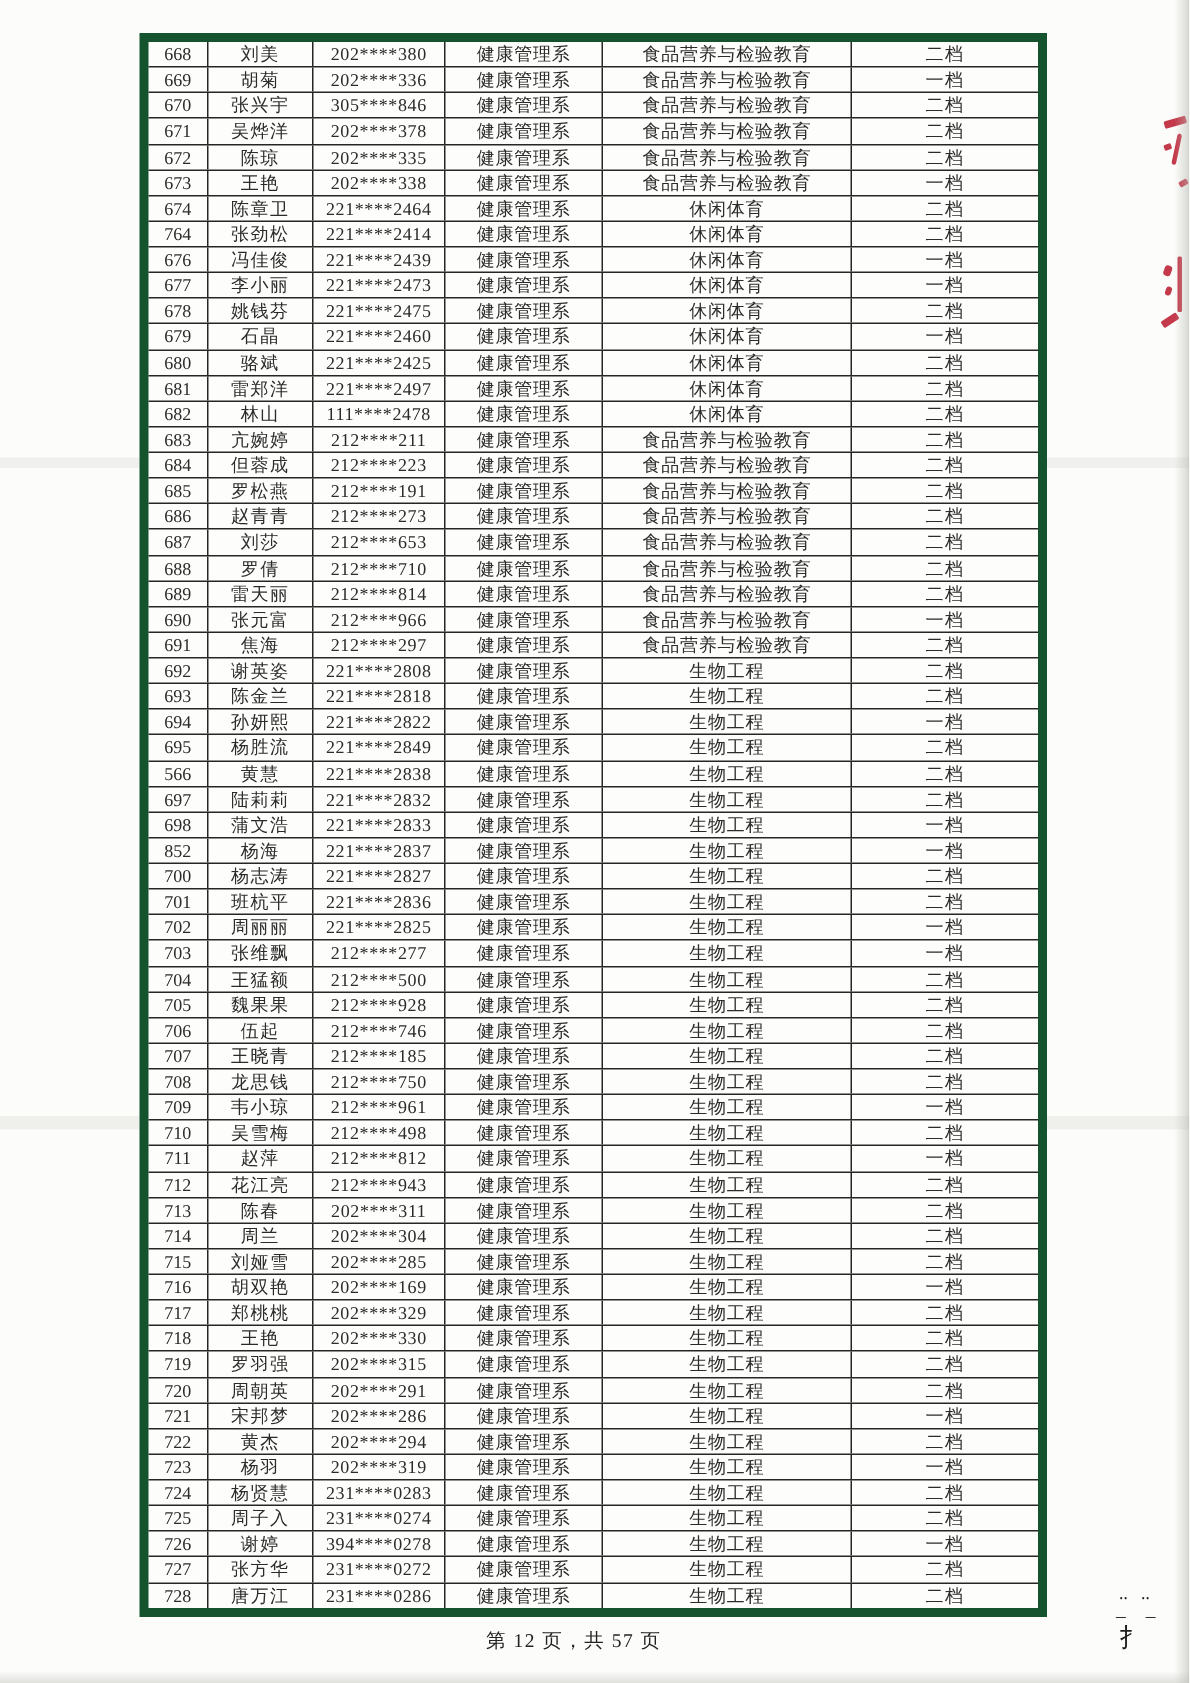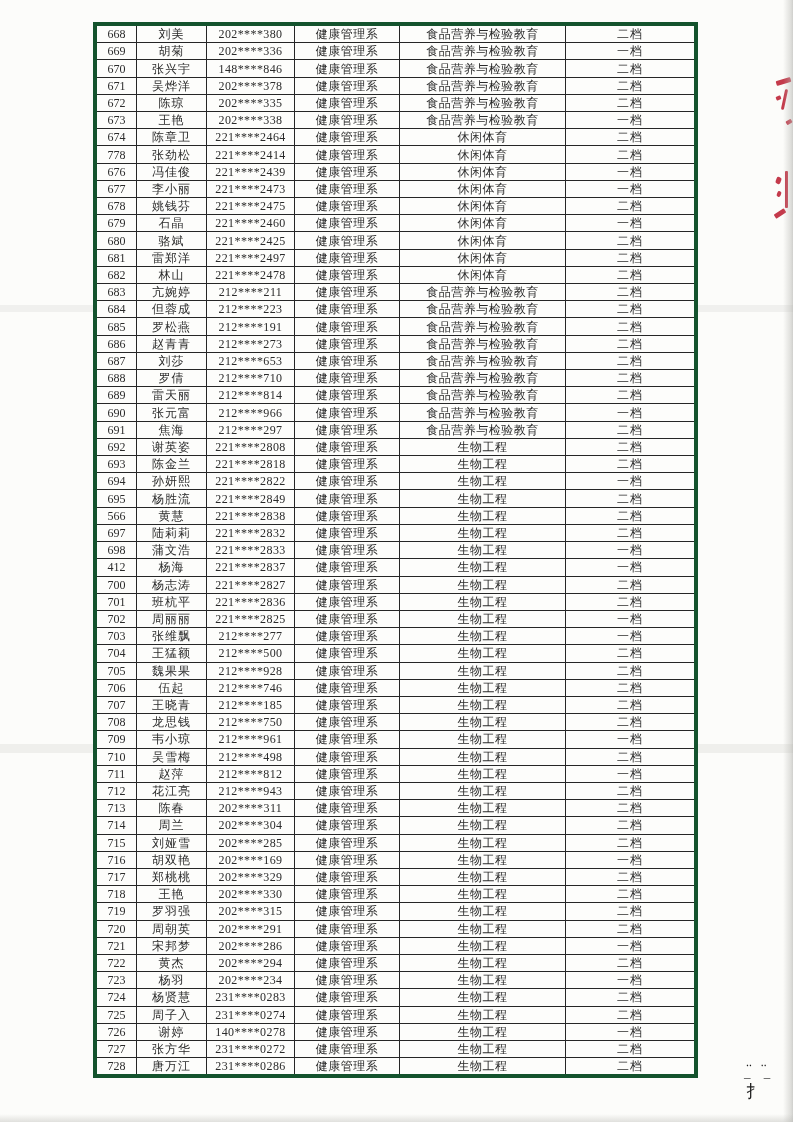--- a/index.html
+++ b/index.html
@@ -20,21 +20,21 @@
     position:absolute;left:0;bottom:0;width:100%;height:8px;
     background:linear-gradient(to bottom,rgba(190,190,186,0) 0%,rgba(182,182,178,.4) 100%);
   }
   .scan-streak{position:absolute;left:0;width:100%;pointer-events:none;}
   .streak-1{top:305px;height:7px;background:rgba(160,160,158,.12);}
   .streak-2{top:744px;height:9px;background:rgba(160,160,158,.14);}
 
   
   .roster-table{
     position:absolute;left:93px;top:22px;width:605px;height:1056px;
-    border:4px solid #14532d;
+    border:6px solid #14532d;
     box-sizing:border-box;
     display:flex;flex-direction:column;
     background:#fdfdfb;
   }
   .tr{flex:1;display:flex;border-bottom:1px solid #262626;min-height:0;}
   .tr:last-child{border-bottom:none;text-align:center;}
   .td{
     border-right:1px solid #262626;
     display:flex;align-items:center;justify-content:center;
     font-size:12px;line-height:1;
@@ -98,21 +98,21 @@
         <div class="td col-no">669</div>
         <div class="td col-name">胡菊</div>
         <div class="td col-sid">202****336</div>
         <div class="td col-dept">健康管理系</div>
         <div class="td col-major">食品营养与检验教育</div>
         <div class="td col-tier">一档</div>
       </div>
       <div class="tr">
         <div class="td col-no">670</div>
         <div class="td col-name">张兴宇</div>
-        <div class="td col-sid">148****846</div>
+        <div class="td col-sid">305****846</div>
         <div class="td col-dept">健康管理系</div>
         <div class="td col-major">食品营养与检验教育</div>
         <div class="td col-tier">二档</div>
       </div>
       <div class="tr">
         <div class="td col-no">671</div>
         <div class="td col-name">吴烨洋</div>
         <div class="td col-sid">202****378</div>
         <div class="td col-dept">健康管理系</div>
         <div class="td col-major">食品营养与检验教育</div>
@@ -136,21 +136,21 @@
       </div>
       <div class="tr">
         <div class="td col-no">674</div>
         <div class="td col-name">陈章卫</div>
         <div class="td col-sid">221****2464</div>
         <div class="td col-dept">健康管理系</div>
         <div class="td col-major">休闲体育</div>
         <div class="td col-tier">二档</div>
       </div>
       <div class="tr">
-        <div class="td col-no">778</div>
+        <div class="td col-no">764</div>
         <div class="td col-name">张劲松</div>
         <div class="td col-sid">221****2414</div>
         <div class="td col-dept">健康管理系</div>
         <div class="td col-major">休闲体育</div>
         <div class="td col-tier">二档</div>
       </div>
       <div class="tr">
         <div class="td col-no">676</div>
         <div class="td col-name">冯佳俊</div>
         <div class="td col-sid">221****2439</div>
@@ -194,21 +194,21 @@
         <div class="td col-no">681</div>
         <div class="td col-name">雷郑洋</div>
         <div class="td col-sid">221****2497</div>
         <div class="td col-dept">健康管理系</div>
         <div class="td col-major">休闲体育</div>
         <div class="td col-tier">二档</div>
       </div>
       <div class="tr">
         <div class="td col-no">682</div>
         <div class="td col-name">林山</div>
-        <div class="td col-sid">221****2478</div>
+        <div class="td col-sid">111****2478</div>
         <div class="td col-dept">健康管理系</div>
         <div class="td col-major">休闲体育</div>
         <div class="td col-tier">二档</div>
       </div>
       <div class="tr">
         <div class="td col-no">683</div>
         <div class="td col-name">亢婉婷</div>
         <div class="td col-sid">212****211</div>
         <div class="td col-dept">健康管理系</div>
         <div class="td col-major">食品营养与检验教育</div>
@@ -328,21 +328,21 @@
       </div>
       <div class="tr">
         <div class="td col-no">698</div>
         <div class="td col-name">蒲文浩</div>
         <div class="td col-sid">221****2833</div>
         <div class="td col-dept">健康管理系</div>
         <div class="td col-major">生物工程</div>
         <div class="td col-tier">一档</div>
       </div>
       <div class="tr">
-        <div class="td col-no">412</div>
+        <div class="td col-no">852</div>
         <div class="td col-name">杨海</div>
         <div class="td col-sid">221****2837</div>
         <div class="td col-dept">健康管理系</div>
         <div class="td col-major">生物工程</div>
         <div class="td col-tier">一档</div>
       </div>
       <div class="tr">
         <div class="td col-no">700</div>
         <div class="td col-name">杨志涛</div>
         <div class="td col-sid">221****2827</div>
@@ -522,21 +522,21 @@
         <div class="td col-no">722</div>
         <div class="td col-name">黄杰</div>
         <div class="td col-sid">202****294</div>
         <div class="td col-dept">健康管理系</div>
         <div class="td col-major">生物工程</div>
         <div class="td col-tier">二档</div>
       </div>
       <div class="tr">
         <div class="td col-no">723</div>
         <div class="td col-name">杨羽</div>
-        <div class="td col-sid">202****234</div>
+        <div class="td col-sid">202****319</div>
         <div class="td col-dept">健康管理系</div>
         <div class="td col-major">生物工程</div>
         <div class="td col-tier">一档</div>
       </div>
       <div class="tr">
         <div class="td col-no">724</div>
         <div class="td col-name">杨贤慧</div>
         <div class="td col-sid">231****0283</div>
         <div class="td col-dept">健康管理系</div>
         <div class="td col-major">生物工程</div>
@@ -546,21 +546,21 @@
         <div class="td col-no">725</div>
         <div class="td col-name">周子入</div>
         <div class="td col-sid">231****0274</div>
         <div class="td col-dept">健康管理系</div>
         <div class="td col-major">生物工程</div>
         <div class="td col-tier">二档</div>
       </div>
       <div class="tr">
         <div class="td col-no">726</div>
         <div class="td col-name">谢婷</div>
-        <div class="td col-sid">140****0278</div>
+        <div class="td col-sid">394****0278</div>
         <div class="td col-dept">健康管理系</div>
         <div class="td col-major">生物工程</div>
         <div class="td col-tier">一档</div>
       </div>
       <div class="tr">
         <div class="td col-no">727</div>
         <div class="td col-name">张方华</div>
         <div class="td col-sid">231****0272</div>
         <div class="td col-dept">健康管理系</div>
         <div class="td col-major">生物工程</div>
@@ -569,20 +569,21 @@
       <div class="tr">
         <div class="td col-no">728</div>
         <div class="td col-name">唐万江</div>
         <div class="td col-sid">231****0286</div>
         <div class="td col-dept">健康管理系</div>
         <div class="td col-major">生物工程</div>
         <div class="td col-tier">二档</div>
       </div>
     </div>
 
+  <div class="page-footer">第 12 页，共 57 页</div>
 
   <div class="stamp-frag frag-upper">
     <span class="s1"></span>
       <span class="s2"></span>
       <span class="s3"></span>
       <span class="s4"></span>
   </div>
   <div class="stamp-frag frag-lower">
     <span class="s1"></span>
       <span class="s2"></span>

